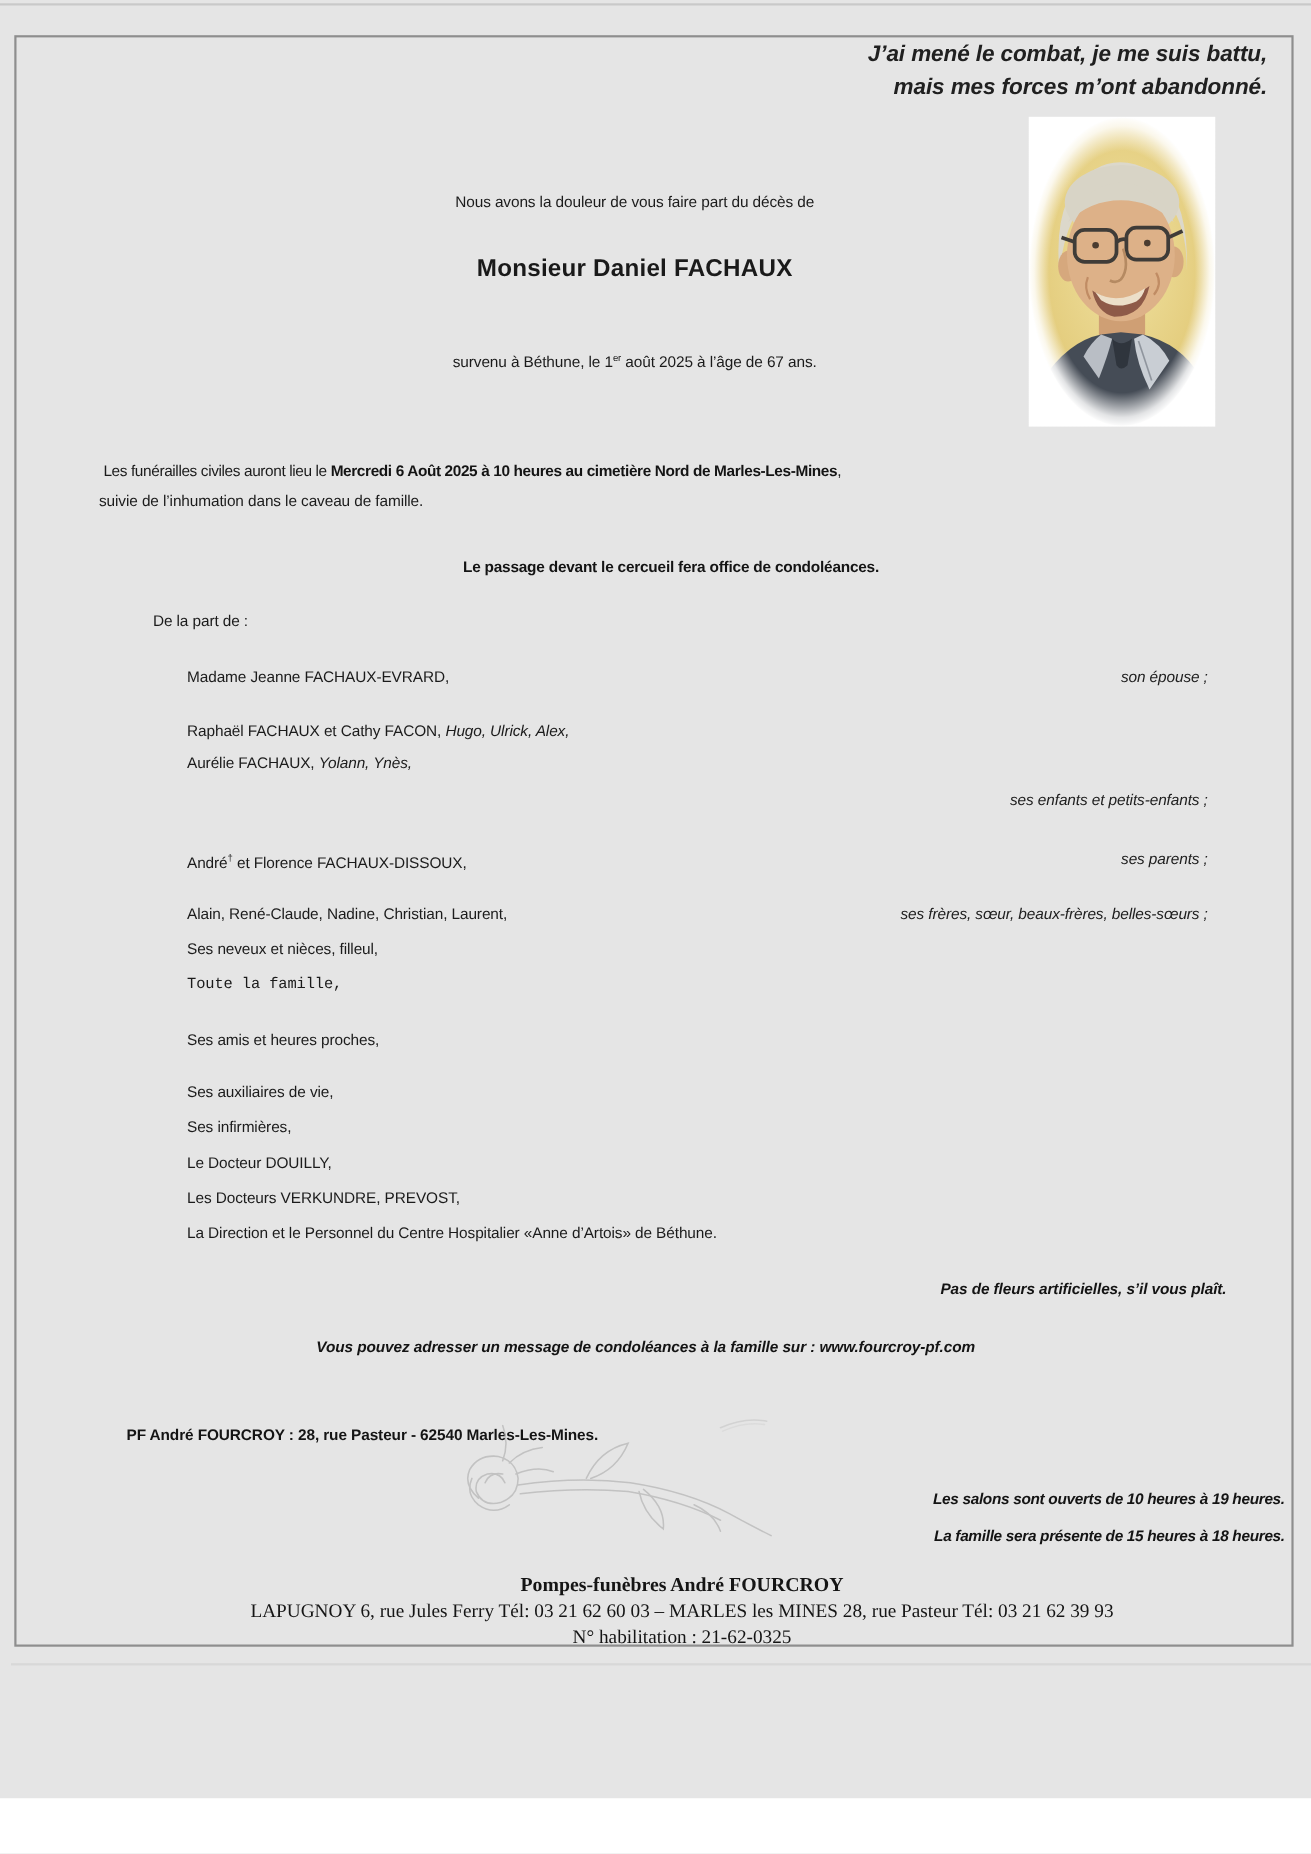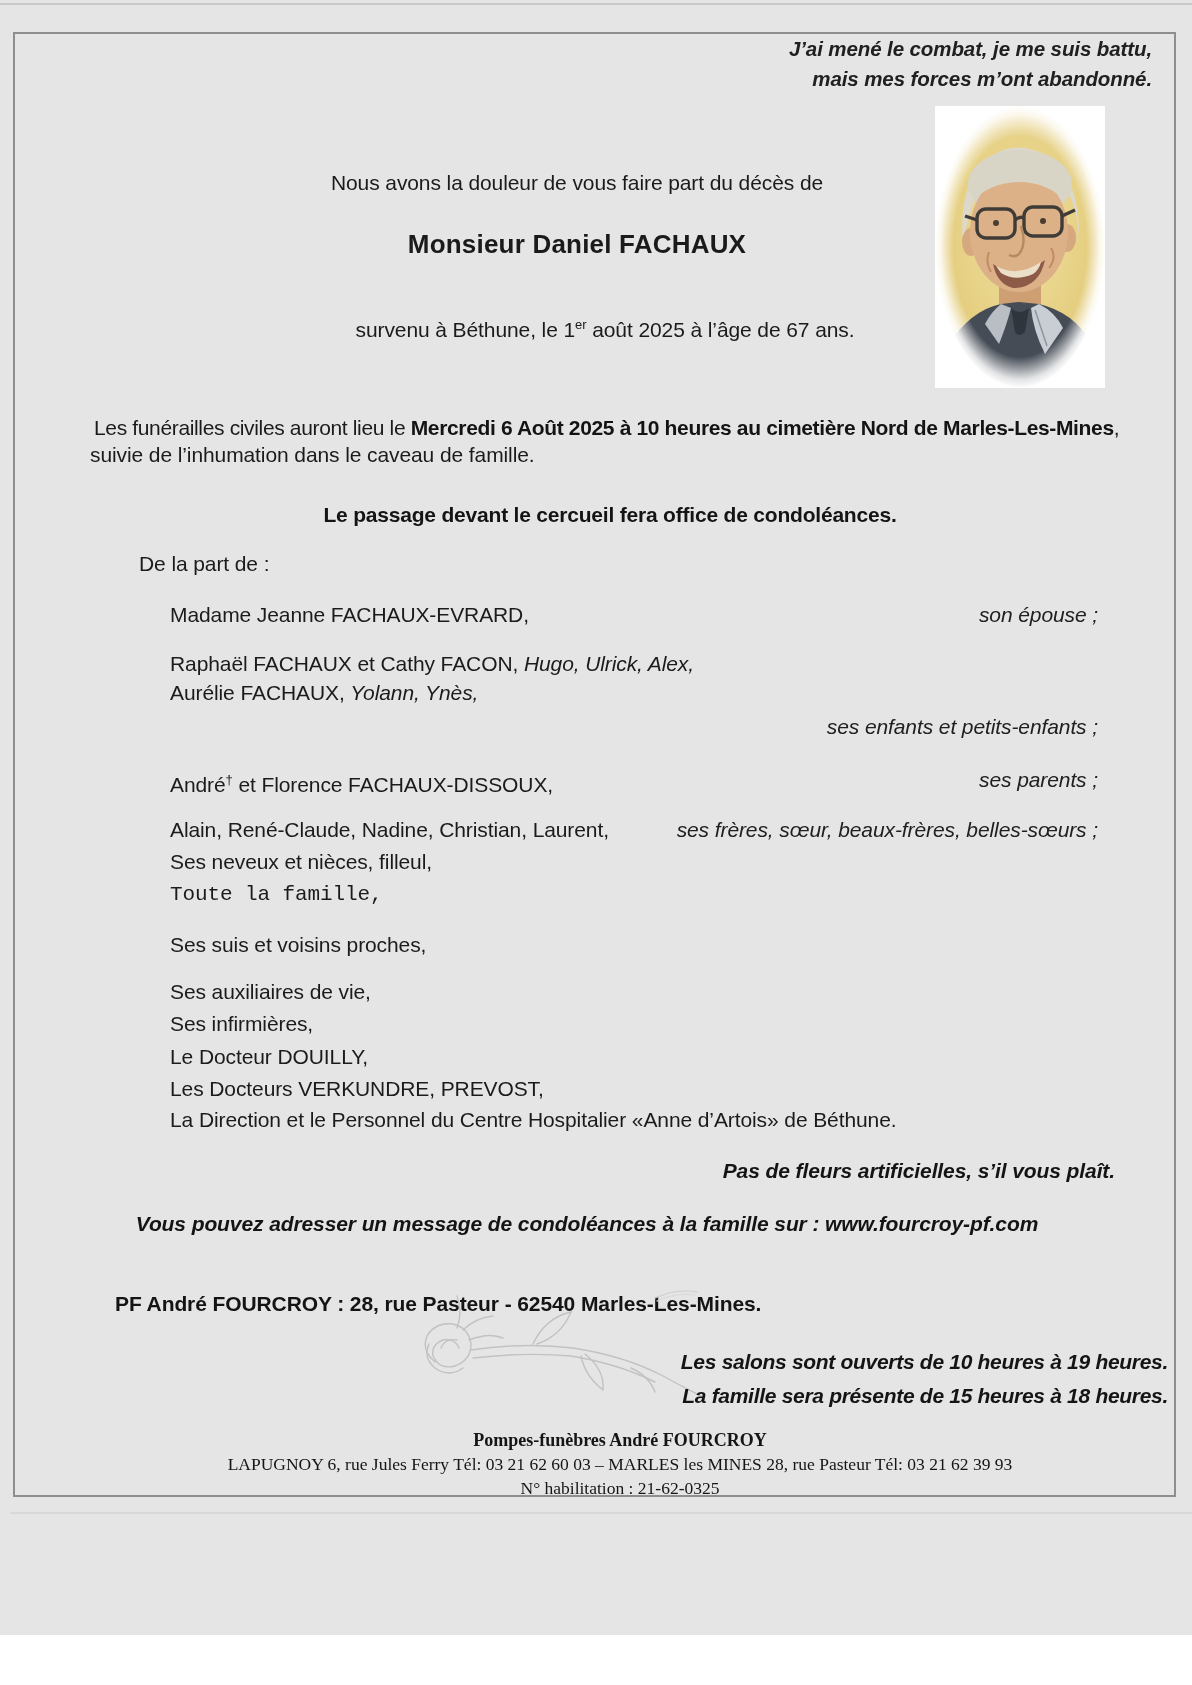--- a/index.html
+++ b/index.html
@@ -1,25 +1,25 @@
 <!DOCTYPE html>
 <html><head>
 <meta charset="utf-8">
 <style>
   html,body{margin:0;padding:0;background:#ffffff;}
   .page{position:relative;width:1192px;height:1635px;background:#e5e5e5;overflow:hidden;
         font-family:"Liberation Sans",sans-serif;color:#1b1b1b;}
-  .t{position:absolute;white-space:nowrap;font-size:21px;line-height:26px;letter-spacing:-0.1px;}
+  .t{position:absolute;white-space:nowrap;font-size:14px;line-height:26px;letter-spacing:-0.1px;}
   .b{font-weight:bold;color:#141414;}
   .it{font-style:italic;}
   .bi{font-weight:bold;font-style:italic;color:#141414;}
   .ctr{text-align:center;}
   .rgt{text-align:right;font-style:italic;}
   .epi{font-style:italic;font-weight:600;font-size:20.5px;line-height:30px;color:#202020;}
-  .title{font-size:26px;font-weight:bold;letter-spacing:.2px;color:#1a1a1a;line-height:36px;}
+  .title{font-size:22px;font-weight:bold;letter-spacing:.2px;color:#1a1a1a;line-height:36px;}
   .frame{position:absolute;left:13px;top:32px;width:1163px;height:1465px;
          border:2px solid #8e8e8e;box-sizing:border-box;}
   .scanline{position:absolute;background:#c9c9c9;}
   .serif{font-family:"Liberation Serif",serif;font-size:17.5px;letter-spacing:0;color:#151515;line-height:24px;}
   .serif-b{font-weight:bold;font-size:18px;}
   sup{font-size:.62em;}
   .tight{letter-spacing:-0.35px;}
   .rel{font-style:italic;color:#202020;}
 </style>
 </head>
@@ -32,21 +32,21 @@
 
   <div class="frame"></div>
 
   <div class="t epi rgt" style="left:652px;top:34px;width:500px;">
     <div>J’ai mené le combat, je me suis battu,</div>
     <div>mais mes forces m’ont abandonné.</div>
   </div>
 
   <div class="t ctr" style="left:0;top:170px;width:1154px;">Nous avons la douleur de vous faire part du décès de</div>
   <div class="t ctr title" style="left:0;top:226px;width:1154px;">Monsieur Daniel FACHAUX</div>
-  <div class="t ctr" style="left:0;top:312px;width:1154px;padding-left:28px;">
+  <div class="t ctr" style="left:0;top:312px;width:1154px;">
     <span>survenu à Béthune, le 1</span><sup>er</sup><span> août 2025 à l’âge de 67 ans.</span>
   </div>
 
   <div style="position:absolute;left:935px;top:106px;width:170px;height:282px;">
     <svg width="170" height="282" viewBox="0 0 170 282">
       <defs>
         <radialGradient id="pbg" cx="50%" cy="45%" r="62%">
           <stop offset="0%" stop-color="#f0e2a2"></stop>
           <stop offset="70%" stop-color="#e4cd7e"></stop>
           <stop offset="100%" stop-color="#ead995"></stop>
@@ -116,21 +116,21 @@
   <div class="t" style="left:170px;top:767px;">
     <span>André</span><sup>†</sup><span> et Florence FACHAUX-DISSOUX,</span>
   </div>
   <div class="t rel rgt" style="left:698px;top:767px;width:400px;">ses parents ;</div>
 
   <div class="t" style="left:170px;top:817px;">Alain, René-Claude, Nadine, Christian, Laurent,</div>
   <div class="t rel rgt" style="left:640px;top:817px;width:458px;">ses frères, sœur, beaux-frères, belles-sœurs ;</div>
 
   <div class="t" style="left:170px;top:849px;">Ses neveux et nièces, filleul,</div>
   <div class="t" style="left:170px;top:882px;font-family:Liberation Mono, monospace;">Toute la famille,</div>
-  <div class="t" style="left:170px;top:932px;">Ses suis et voisins proches,</div>
+  <div class="t" style="left:170px;top:932px;">Ses amis et heures proches,</div>
   <div class="t" style="left:170px;top:979px;">Ses auxiliaires de vie,</div>
   <div class="t" style="left:170px;top:1011px;">Ses infirmières,</div>
   <div class="t" style="left:170px;top:1044px;">Le Docteur DOUILLY,</div>
   <div class="t" style="left:170px;top:1076px;">Les Docteurs VERKUNDRE, PREVOST,</div>
   <div class="t" style="left:170px;top:1107px;">La Direction et le Personnel du Centre Hospitalier «Anne d’Artois» de Béthune.</div>
 
   <div class="t bi rgt" style="left:615px;top:1158px;width:500px;">Pas de fleurs artificielles, s’il vous plaît.</div>
   <div class="t bi ctr" style="left:0;top:1211px;width:1174px;">Vous pouvez adresser un message de condoléances à la famille sur : www.fourcroy-pf.com</div>
   <div class="t b" style="left:115px;top:1291px;">PF André FOURCROY : 28, rue Pasteur - 62540 Marles-Les-Mines.</div>
 

